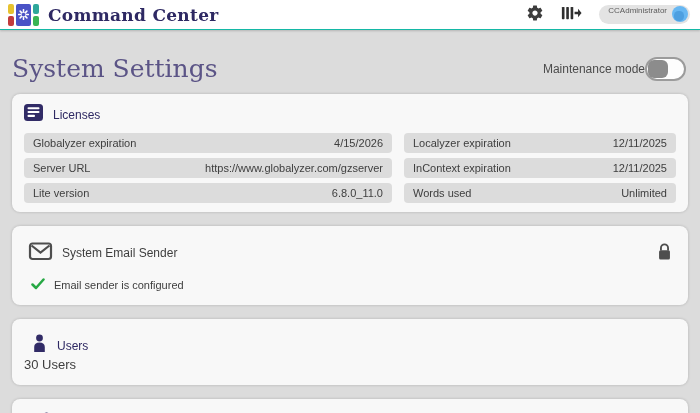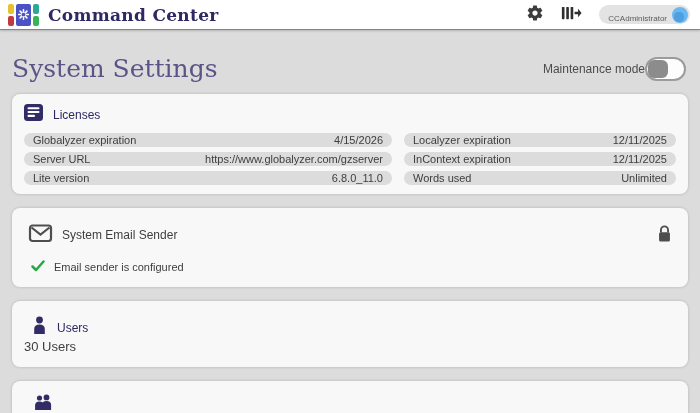--- a/index.html
+++ b/index.html
@@ -26,21 +26,21 @@
   .t-green  { background:#39b454; }
   .t-blue   { grid-row:1 / 3; grid-column:2; background:#4a53c6; border-radius:3px;
               display:flex; align-items:center; justify-content:center; }
   .app-title {
     font-family:"DejaVu Serif", serif; font-weight:bold;
     font-size:17px; color:#2e2963; letter-spacing:.3px;
   }
   .appbar-right { margin-left:auto; display:flex; align-items:center; gap:17px; }
   .icon-btn { display:flex; align-items:center; justify-content:center; cursor:pointer; background:none; border:none; padding:0; }
   .user-badge {
-    display:flex; align-items:flex-end;
+    display:flex; align-items:flex-start;
     background:#e3e3e3; border-radius:10px;
     height:19px; padding:1px 2px 1px 9px;
     font-size:8px; color:#5c5c5c;
   }
   .avatar { width:16px; height:16px; border-radius:50%; background:#67b7f2; margin-left:5px; position:relative; overflow:hidden; }
   .avatar::after { content:""; position:absolute; left:2px; top:5px; width:10px; height:10px; border-radius:45%; background:#4d9fe0; }
 
   
   .page-head { display:flex; align-items:center; padding:24px 14px 11px 12px; }
   .page-title { font-family:"DejaVu Serif", serif; font-size:25px; font-weight:normal; color:#5b5486; }
@@ -62,21 +62,21 @@
   .card-title-gray { color:#3e3e3e; font-size:12px; }
 
   
   .card-licenses { padding:10px 12px 9px 12px; }
   .lic-grid {
     display:grid; grid-template-columns:1fr 272px;
     column-gap:12px; row-gap:5px; margin-top:8px;
   }
   .pill {
     display:flex; justify-content:space-between; align-items:center;
-    background:#dcdcdc; border-radius:9px; height:14px;
+    background:#dcdcdc; border-radius:4px; height:20px;
     padding:0 9px; font-size:11px; color:#3e3e3e;
   }
   .pill .v { text-align:right; }
 
   
   .card-email { padding:15px 16px 13px 16px; }
   .card-email .card-head { gap:9px; }
   .lock-wrap { margin-left:auto; }
   .status-line { display:flex; align-items:center; gap:9px; margin-top:13px; font-size:11px; padding-left:3px; }
 

